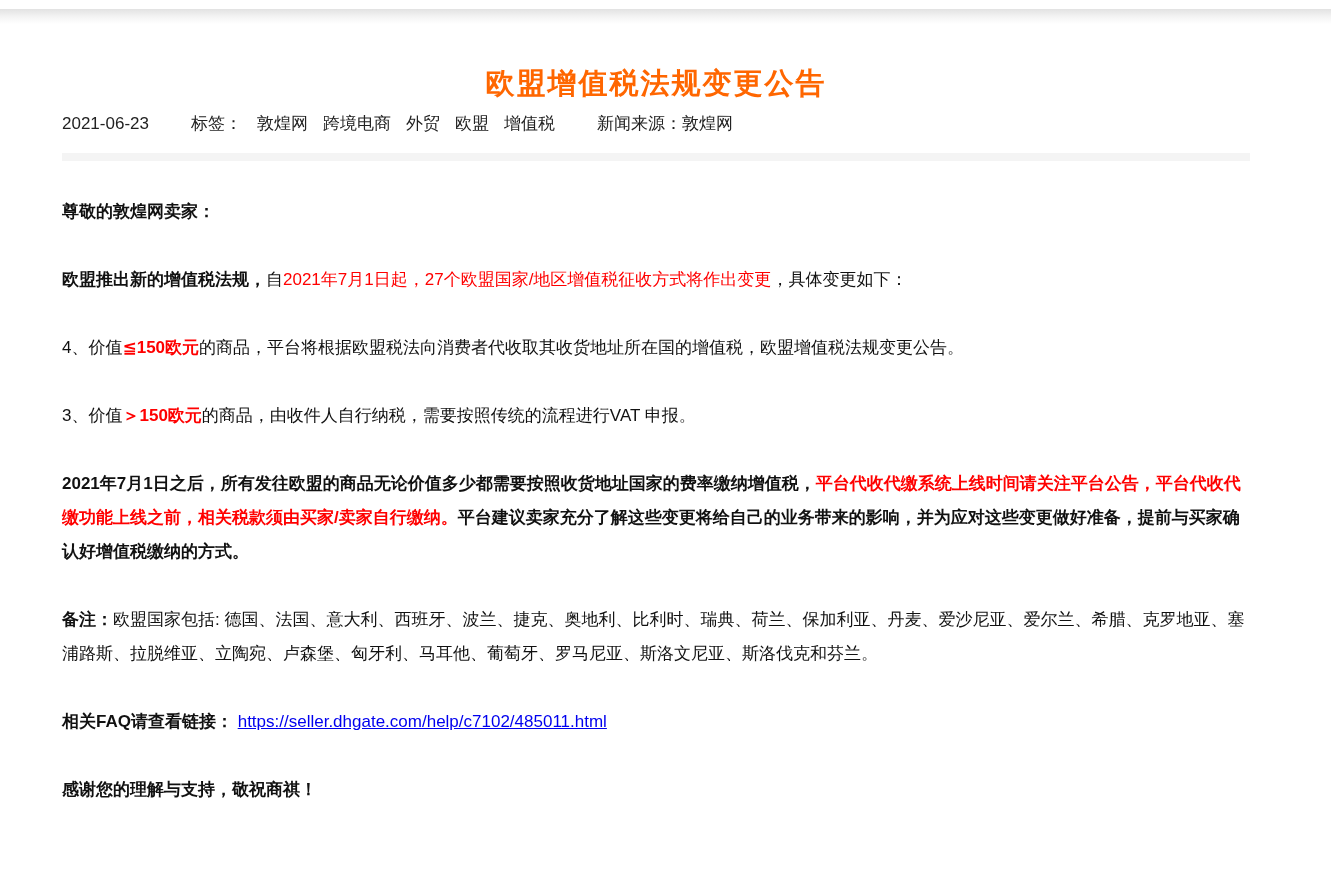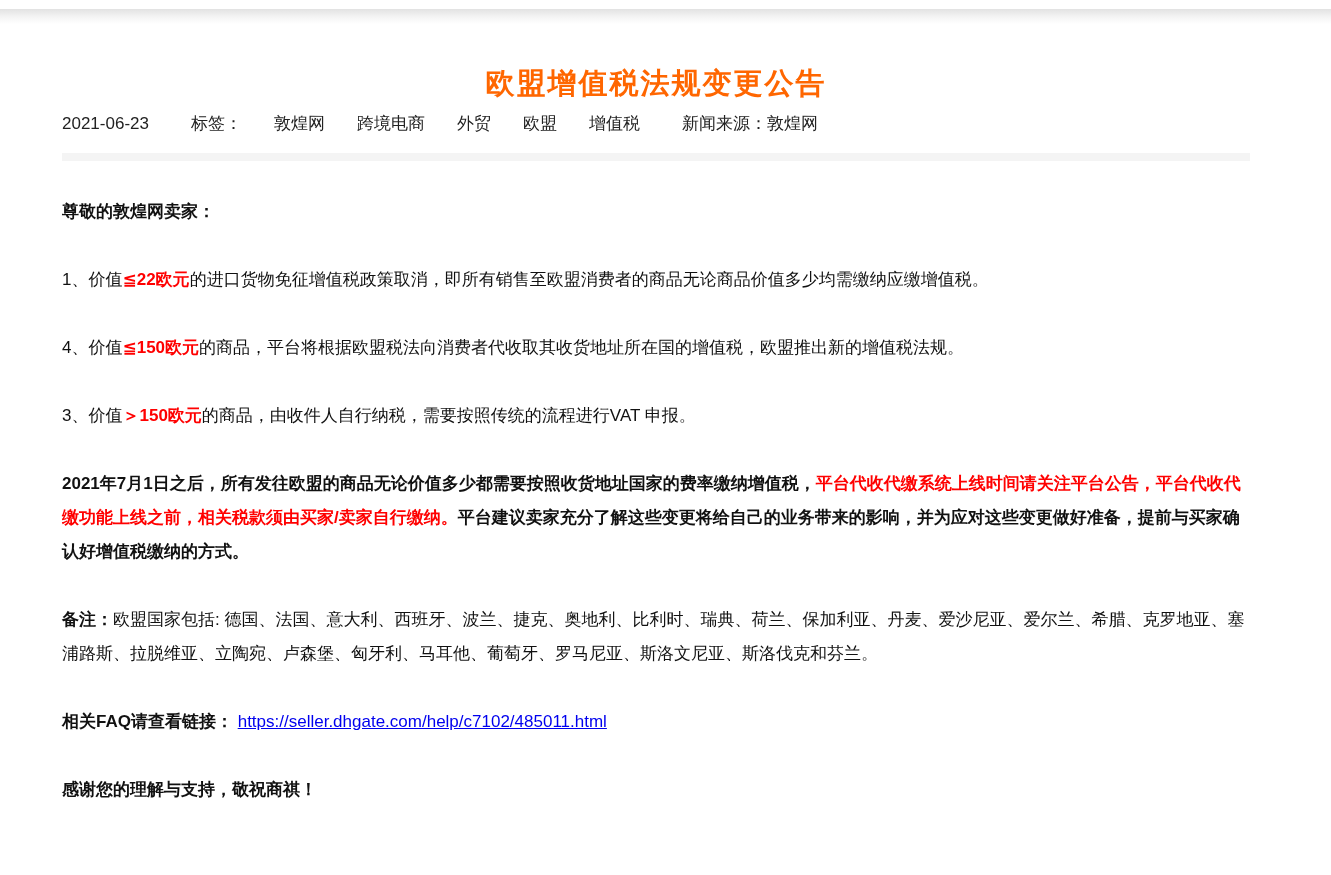--- a/index.html
+++ b/index.html
@@ -47,21 +47,21 @@
     justify-content: flex-start;
     align-items: center;
     gap: 42px;
     font-size: 17px;
     color: #222222;
     white-space: nowrap;
   }
   .meta .tags {
     display: flex;
     align-items: center;
-    gap: 32px;
+    gap: 15px;
   }
   .meta .tag {
     color: #222222;
     text-decoration: none;
     cursor: pointer;
   }
   .divider {
     margin-top: 18px;
     height: 8px;
     background: #f4f4f4;
@@ -105,27 +105,27 @@
       </span>
       <span>
         <span>新闻来源：</span><span>敦煌网</span>
       </span>
     </div>
 
     <div class="divider"></div>
 
     <p class="bold first">尊敬的敦煌网卖家：</p>
 
+    <p>
+      <span class="bold">欧盟推出新的增值税法规，</span><span>自</span><span class="red">2021年7月1日起，27个欧盟国家/地区增值税征收方式将作出变更</span><span>，具体变更如下：</span>
+    </p>
+
 
     <p>
-      <span>1、价值</span><span class="red bold">≦22欧元</span><span>的进口货物免征增值税政策取消，即所有销售至欧盟消费者的商品无论商品价值多少均需缴纳应缴增值税。</span>
-    </p>
-
-    <p>
-      <span>4、价值</span><span class="red bold">≦150欧元</span><span>的商品，平台将根据欧盟税法向消费者代收取其收货地址所在国的增值税，欧盟推出新的增值税法规。</span>
+      <span>4、价值</span><span class="red bold">≦150欧元</span><span>的商品，平台将根据欧盟税法向消费者代收取其收货地址所在国的增值税，欧盟增值税法规变更公告。</span>
     </p>
 
     <p>
       <span>3、价值</span><span class="red bold">＞150欧元</span><span>的商品，由收件人自行纳税，需要按照传统的流程进行VAT 申报。</span>
     </p>
 
     <p class="bold">
       <span>2021年7月1日之后，所有发往欧盟的商品无论价值多少都需要按照收货地址国家的费率缴纳增值税，</span><span class="red">平台代收代缴系统上线时间请关注平台公告，平台代收代缴功能上线之前，相关税款须由买家/卖家自行缴纳。</span><span>平台建议卖家充分了解这些变更将给自己的业务带来的影响，并为应对这些变更做好准备，提前与买家确认好增值税缴纳的方式。</span>
     </p>
 

